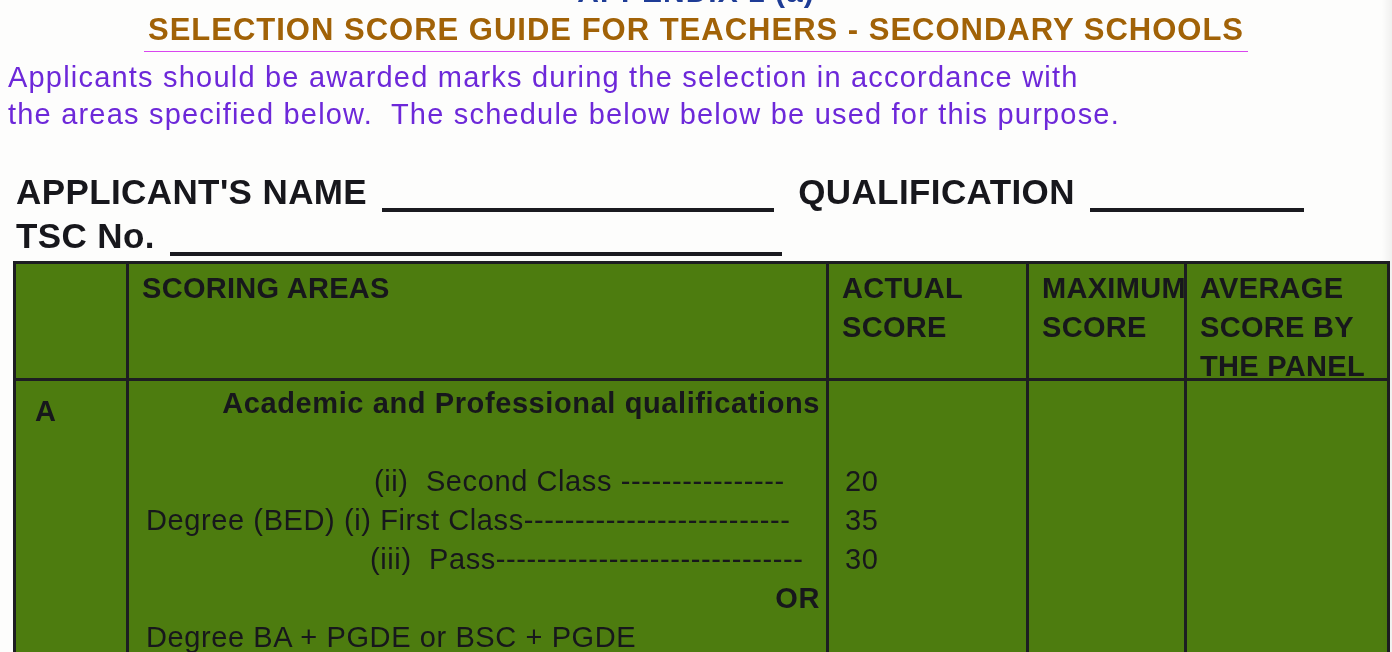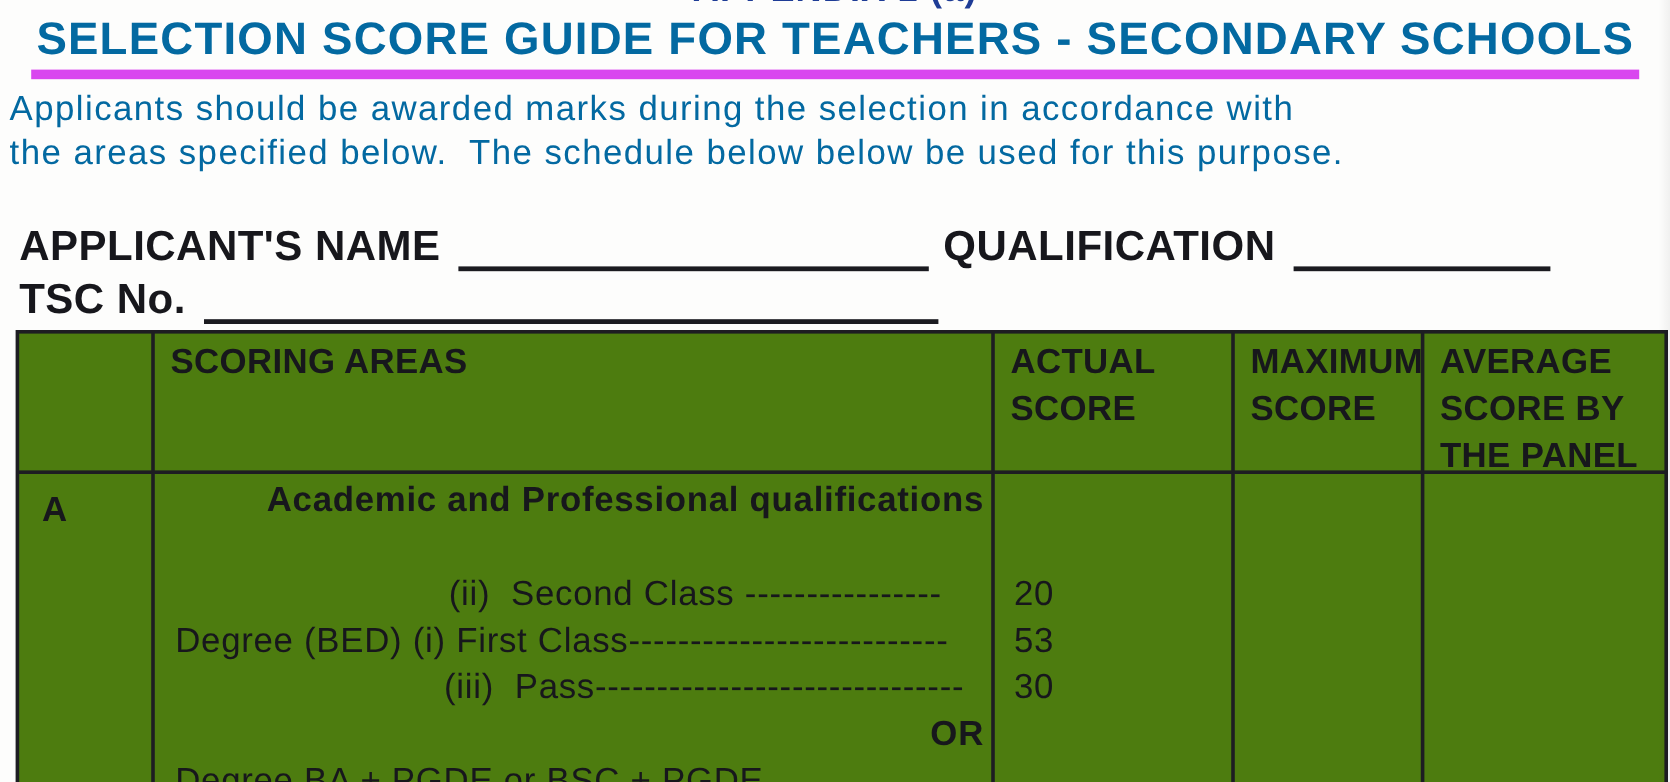--- a/index.html
+++ b/index.html
@@ -19,45 +19,45 @@
   }
   .top-clip span {
     display:block; margin-top:-25px;
     font-weight:bold; font-size:30px; letter-spacing:1px;
     color:#1e3c96;
   }
   
   .title-row { text-align:center; margin-top:3px; }
   .title-row span {
     display:inline-block;
-    font-weight:bold; font-size:38px; letter-spacing:1px;
-    color:#0369a1;
-    border-bottom:8px solid #d946ef;
+    font-weight:bold; font-size:31px; letter-spacing:1px;
+    color:#a16207;
+    border-bottom:1px solid #d946ef;
     padding:0 4px 3px 4px;
   }
   
   .intro { margin:7px 0 0 8px; }
   .intro div {
     font-size:29px; letter-spacing:1.2px;
     line-height:37px; white-space:pre;
-    color:#0369a1;
+    color:#6d28d9;
   }
   
   .form { margin:39px 0 0 16px; font-weight:bold; font-size:35px; letter-spacing:0.4px; }
   .form-line { display:flex; align-items:flex-end; }
   .form-line + .form-line { margin-top:4px; }
   .blank {
     display:inline-block; height:27px;
     border-bottom:4px solid #1b1b20;
     margin-left:15px; margin-bottom:0px;
   }
   .blank.name  { width:392px; }
   .blank.qual  { width:214px; }
   .blank.tsc   { width:612px; }
-  .lbl.qual-lbl { margin-left:12px;text-align:right; }
+  .lbl.qual-lbl { margin-left:24px;text-align:right; }
   
   .score-table {
     margin:5px 0 0 13px;
     width:1377px;
     display:grid;
     grid-template-columns:110px 697px 197px 155px 200px;
     grid-template-rows:114px 430px;
     gap:3px; padding:3px;
     background:#1d1d22;
   }
@@ -129,21 +129,21 @@
       <div class="line">Degree (BED) (i) First Class--------------------------</div>
       <div class="line ind3">(iii)  Pass------------------------------</div>
       <div class="line bold">OR</div>
       <div class="line">Degree BA + PGDE or BSC + PGDE</div>
     </div>
 
     <div class="cell body-cell num-cell">
       <div class="line"></div>
       <div class="line"></div>
       <div class="line">20</div>
-      <div class="line">53</div>
+      <div class="line">35</div>
       <div class="line">30</div>
       <div class="line"></div>
       <div class="line"></div>
     </div>
 
     <div class="cell body-cell num-cell">
       <div class="line"></div>
     </div>
 
     <div class="cell body-cell num-cell">

